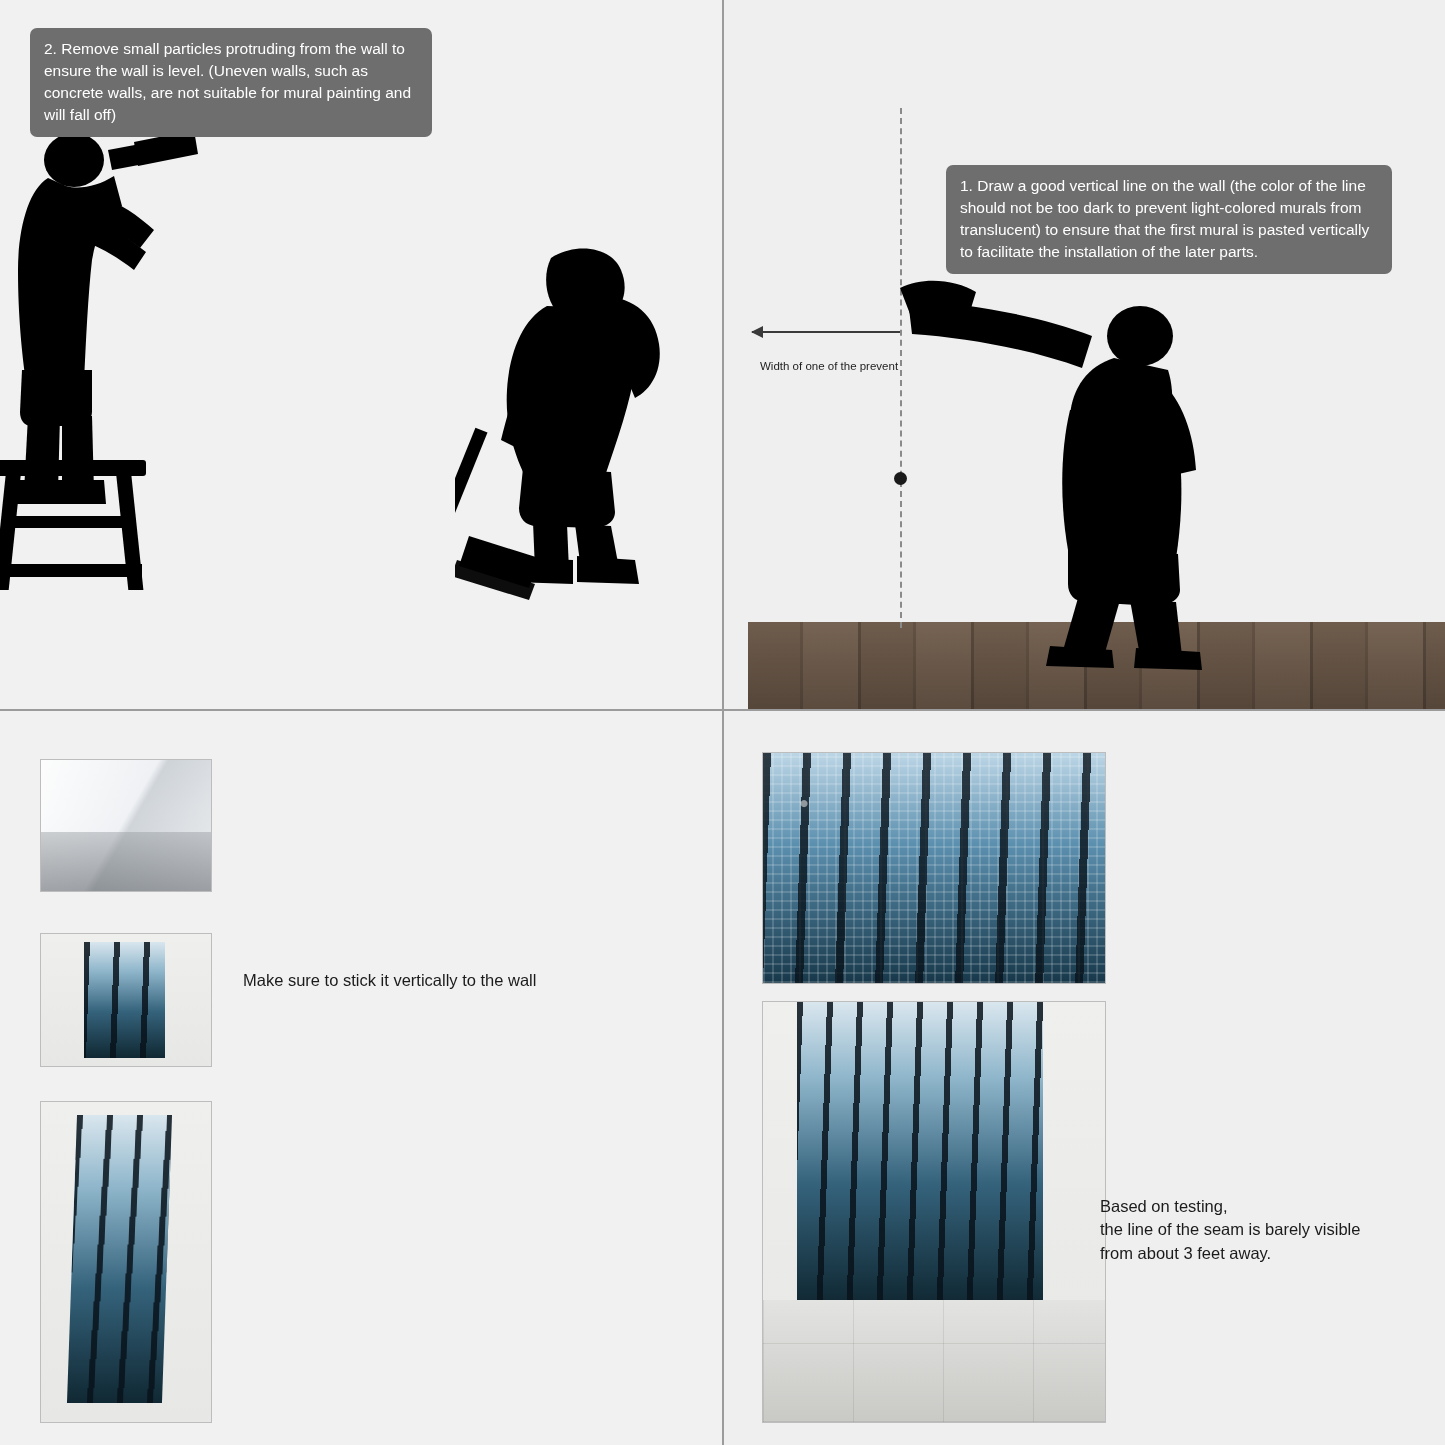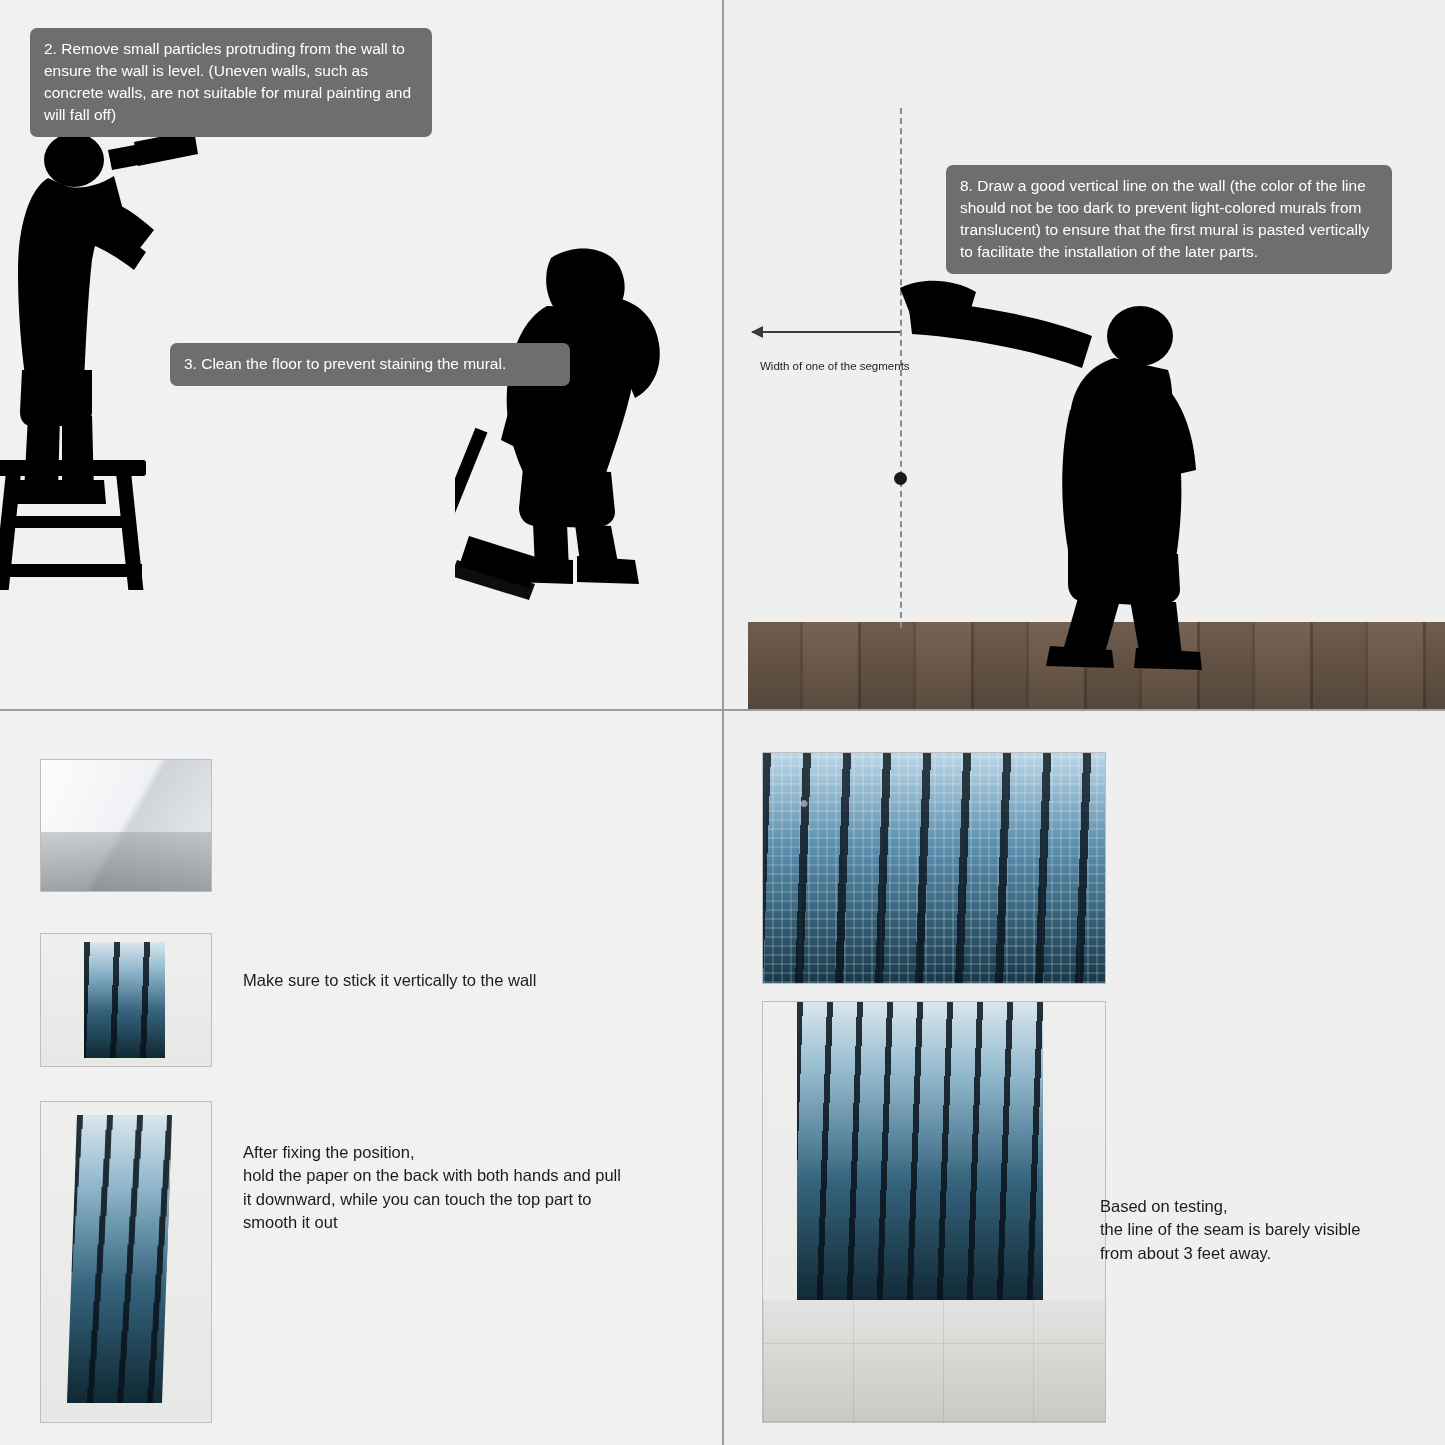--- a/index.html
+++ b/index.html
@@ -266,31 +266,30 @@
 
         <rect x="20" y="190" width="13" height="120" transform="rotate(22 26 190)"></rect>
 
         <path d="M14 296 L84 318 L74 348 L4 326 Z"></path>
         <path d="M2 320 L80 344 L74 360 L-4 336 Z" opacity="0.95"></path>
       </g>
     </svg>
 
     <div class="callout" id="callout-step2">2. Remove small particles protruding from the wall to ensure the wall is level. (Uneven walls, such as concrete walls, are not suitable for mural painting and will fall off)</div>
 
-    <div class="callout" id="callout-step3">3. Clean the floor to prevent staining the mural.</div>
   </div>
 
   <div class="panel" id="panel-top-right">
 
     <div class="floor"></div>
 
     <div class="plumbline"></div>
     <div class="plumbdot"></div>
     <div class="width-arrow"></div>
-    <div class="width-label">Width of one of the segments</div>
+    <div class="width-label">Width of one of the prevent</div>
 
     <svg class="art" style="left:140px; top:270px;" width="420" height="410" viewBox="0 0 420 410">
       <g fill="#000000">
 
         <path d="M36 18 C60 6 92 10 112 22 L104 48 C86 40 64 38 46 44 Z"></path>
         <path d="M44 30 C110 34 176 46 228 66 L218 98 C168 80 106 68 48 64 Z"></path>
 
         <ellipse cx="276" cy="66" rx="33" ry="30"></ellipse>
 
         <path d="M250 88 C224 96 208 118 206 146 L212 188 L300 196 C308 160 312 124 304 100 Z"></path>
@@ -302,45 +301,41 @@
         <path d="M204 276 L314 284 L316 320 C316 330 304 336 290 336 L222 332 C210 332 204 324 204 314 Z"></path>
 
         <path d="M214 328 L256 330 L240 386 L198 384 Z"></path>
         <path d="M266 330 L312 332 L318 386 L276 386 Z"></path>
 
         <path d="M186 376 L248 380 L250 398 L182 396 Z"></path>
         <path d="M272 378 L336 382 L338 400 L270 398 Z"></path>
       </g>
     </svg>
 
-    <div class="callout" id="callout-step4">8. Draw a good vertical line on the wall (the color of the line should not be too dark to prevent light-colored murals from translucent) to ensure that the first mural is pasted vertically to facilitate the installation of the later parts.</div>
+    <div class="callout" id="callout-step4">1. Draw a good vertical line on the wall (the color of the line should not be too dark to prevent light-colored murals from translucent) to ensure that the first mural is pasted vertically to facilitate the installation of the later parts.</div>
   </div>
 
   <div class="panel" id="panel-bottom-left">
 
     <div class="photo" style="left:40px; top:48px; width:172px; height:133px;">
       <div class="ph-peel"></div>
     </div>
 
     <div class="photo" style="left:40px; top:222px; width:172px; height:134px;">
       <div class="ph-forest-wall">
         <div class="strip" style="left:25%; top:6%; width:48%; height:88%;"></div>
       </div>
     </div>
     <div class="step-text" style="left:243px; top:258px; width:440px;">Make sure to stick it vertically to the wall</div>
 
     <div class="photo" style="left:40px; top:390px; width:172px; height:322px;">
       <div class="ph-forest-wall">
         <div class="strip" style="left:18%; top:4%; width:56%; height:90%; transform:skewX(-2deg);"></div>
       </div>
     </div>
-    <div class="step-text" style="left:243px; top:430px; width:450px;">After fixing the position,
-hold the paper on the back with both hands and pull
-it downward, while you can touch the top part to
-smooth it out</div>
   </div>
 
   <div class="panel" id="panel-bottom-right">
 
     <div class="photo" style="left:38px; top:41px; width:344px; height:232px;">
       <div class="ph-mesh"></div>
     </div>
 
     <div class="photo" style="left:38px; top:290px; width:344px; height:422px;">
         <div class="ph-forest-wall">

